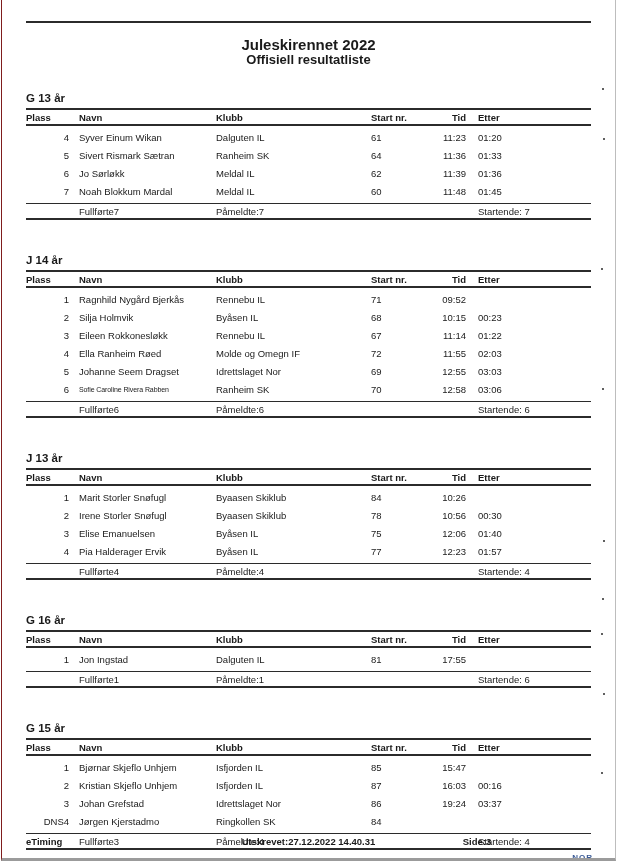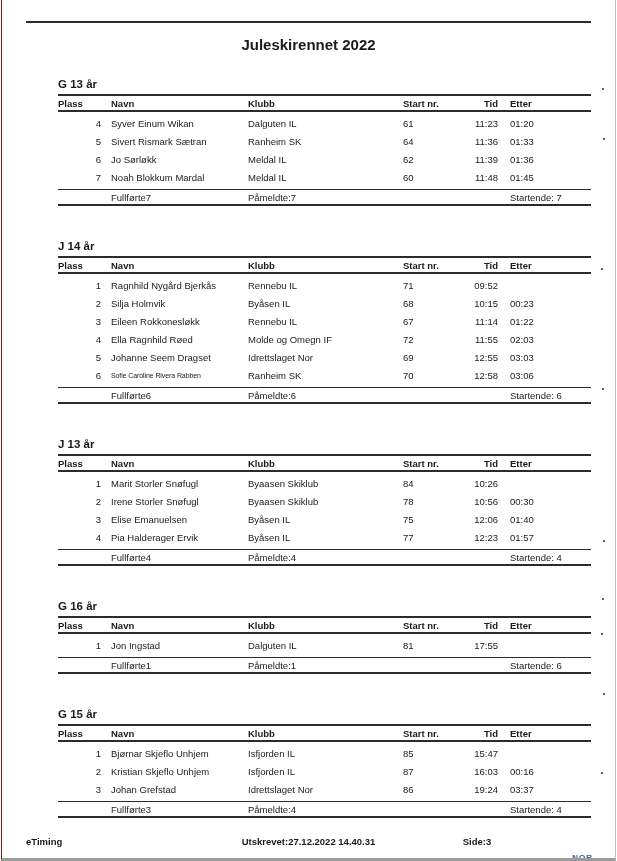--- a/index.html
+++ b/index.html
@@ -23,21 +23,21 @@
     border-top: 2px solid #2b2b2b;
   }
 
   .title-block { text-align: center; margin-top: 14px; }
   .main-title  { font-size: 15px; font-weight: bold; line-height: 16px; }
   .subtitle    { font-size: 13px; font-weight: bold; line-height: 14px; }
   .event-date  { font-size: 10.5px; font-weight: bold; margin-top: 7px; }
 
   .content { padding: 0 24px; }
 
-  .result-section { margin-top: 34px; margin-left: 32px; }
+  .result-section { margin-top: 34px; }
   .result-section:first-child { margin-top: 25px; }
 
   .section-title { font-size: 11.5px; font-weight: bold; margin-bottom: 4px; }
 
   .tbl { border-top: 2px solid #2b2b2b; font-size: 9.5px; }
 
   .row {
     display: grid;
     grid-template-columns: 43px 10px 137px 155px 63px 32px 6px 1fr;
     align-items: center;
@@ -91,20 +91,21 @@
 </style>
 </head>
 <body>
 
 <div class="page">
 
   <div class="top-rule"></div>
 
   <div class="title-block">
     <div class="main-title">Juleskirennet 2022</div>
+    <div class="subtitle">Offisiell resultatliste</div>
   </div>
 
   <div class="content" id="sections">
   <section class="result-section">
     <h2 class="section-title">G 13 år</h2>
     <div class="tbl">
       <div class="row thead">
         <span class="c-plass">Plass</span>
         <span></span>
         <span class="c-navn">Navn</span>
@@ -215,21 +216,21 @@
     <span class="c-klubb">Rennebu IL</span>
     <span class="c-start">67</span>
     <span class="c-tid">11:14</span>
     <span></span>
     <span class="c-etter">01:22</span>
   </div>
 
   <div class="row drow">
     <span class="c-plass">4</span>
     <span></span>
-    <span class="c-navn">Ella Ragnhild Røed</span>
+    <span class="c-navn">Ella Ranheim Røed</span>
     <span class="c-klubb">Molde og Omegn IF</span>
     <span class="c-start">72</span>
     <span class="c-tid">11:55</span>
     <span></span>
     <span class="c-etter">02:03</span>
   </div>
 
   <div class="row drow">
     <span class="c-plass">5</span>
     <span></span>
@@ -414,20 +415,30 @@
     <span class="c-plass">3</span>
     <span></span>
     <span class="c-navn">Johan Grefstad</span>
     <span class="c-klubb">Idrettslaget Nor</span>
     <span class="c-start">86</span>
     <span class="c-tid">19:24</span>
     <span></span>
     <span class="c-etter">03:37</span>
   </div>
 
+  <div class="row drow">
+    <span class="c-plass">DNS4</span>
+    <span></span>
+    <span class="c-navn">Jørgen Kjerstadmo</span>
+    <span class="c-klubb">Ringkollen SK</span>
+    <span class="c-start">84</span>
+    <span class="c-tid"></span>
+    <span></span>
+    <span class="c-etter"></span>
+  </div>
 </div>
       <div class="row tfoot">
         <span></span>
         <span></span>
         <span class="c-navn f-full">Fullførte3</span>
         <span class="c-klubb f-pam">Påmeldte:4</span>
         <span></span>
         <span></span>
         <span></span>
         <span class="f-start">Startende: 4</span>

